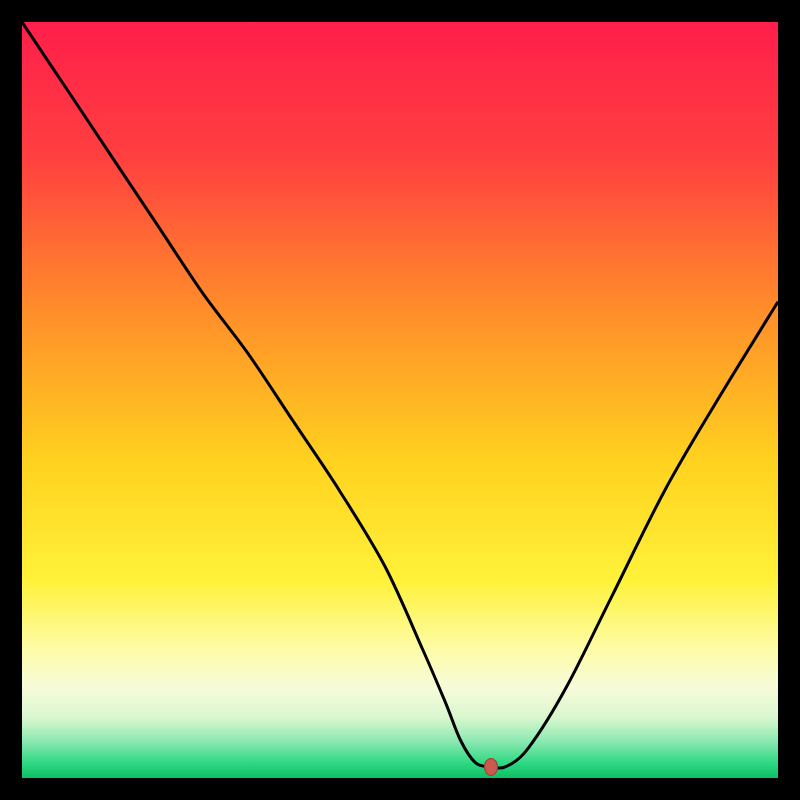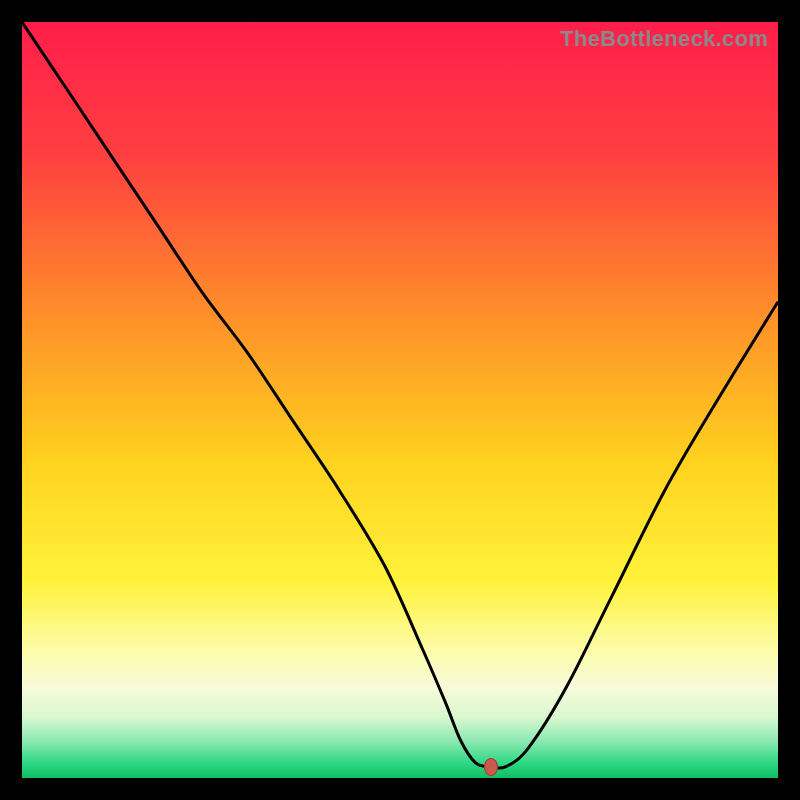--- a/index.html
+++ b/index.html
@@ -60,21 +60,20 @@
     transform: translate(-50%, -50%);
   }
 </style>
 </head>
 <body>
 
 <div class="frame">
   <div class="plot">
     <div class="gradient" id="grad" style="background: linear-gradient(rgb(255, 30, 75) 0%, rgb(255, 64, 64) 18%, rgb(255, 141, 42) 38%, rgb(255, 210, 31) 58%, rgb(255, 242, 58) 74%, rgb(253, 252, 168) 83%, rgb(247, 251, 217) 88%, rgb(217, 247, 207) 92%, rgb(143, 233, 178) 95%, rgb(47, 216, 132) 98%, rgb(13, 191, 99) 100%);"></div>
 
-    <div class="watermark">TheBottleneck.com</div>
 
     <svg class="curve" viewBox="0 0 756 756" preserveAspectRatio="none">
       <path id="curve-path" fill="none" stroke-width="3" d="M 0.0 0.0 C 7.6 11.3, 30.2 45.4, 45.4 68.0 C 60.5 90.7, 75.6 113.4, 90.7 136.1 C 105.8 158.8, 121.0 181.4, 136.1 204.1 C 151.2 226.8, 166.3 250.7, 181.4 272.2 C 196.6 293.6, 211.7 311.2, 226.8 332.6 C 241.9 354.1, 257.0 378.0, 272.2 400.7 C 287.3 423.4, 302.4 444.8, 317.5 468.7 C 332.6 492.7, 349.0 517.9, 362.9 544.3 C 376.7 570.8, 390.6 604.8, 400.7 627.5 C 410.8 650.2, 417.1 665.3, 423.4 680.4 C 429.7 695.5, 433.4 708.1, 438.5 718.2 C 443.5 728.3, 448.6 736.5, 453.6 740.9 C 458.6 745.3, 463.7 744.0, 468.7 744.7 C 473.8 745.3, 477.5 747.8, 483.8 744.7 C 490.1 741.5, 496.4 739.0, 506.5 725.8 C 516.6 712.5, 530.5 690.5, 544.3 665.3 C 558.2 640.1, 573.3 607.3, 589.7 574.6 C 606.1 541.8, 625.0 501.5, 642.6 468.7 C 660.2 436.0, 676.6 409.5, 695.5 378.0 C 714.4 346.5, 745.9 296.1, 756.0 279.7" stroke="#000000"></path>
     </svg>
 
     <div class="marker" id="marker" style="left: 468.72px; top: 744.66px; background: rgb(201, 90, 78); box-shadow: rgb(154, 61, 51) 0px 0px 0px 1px inset;"></div>
   </div>
 </div>
 
 </body></html>

